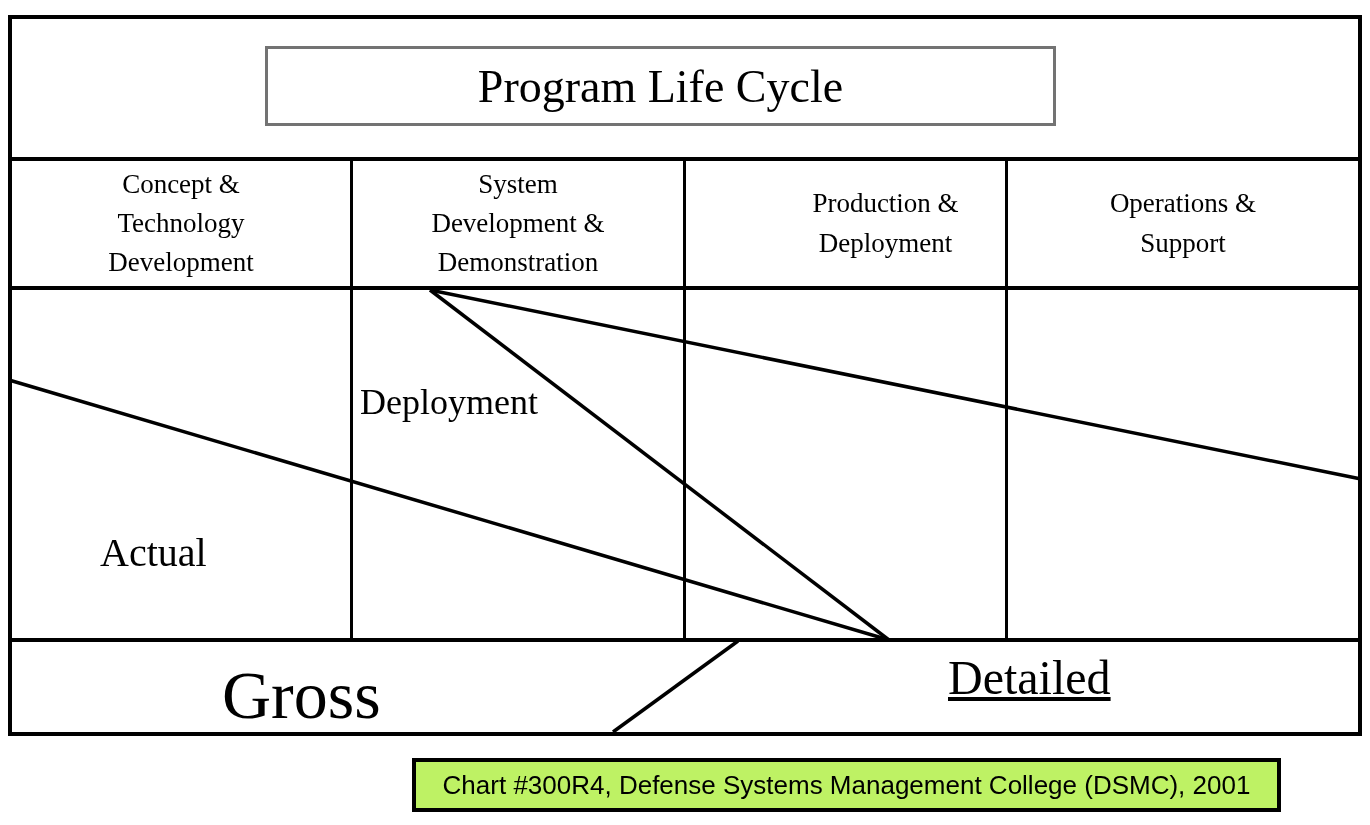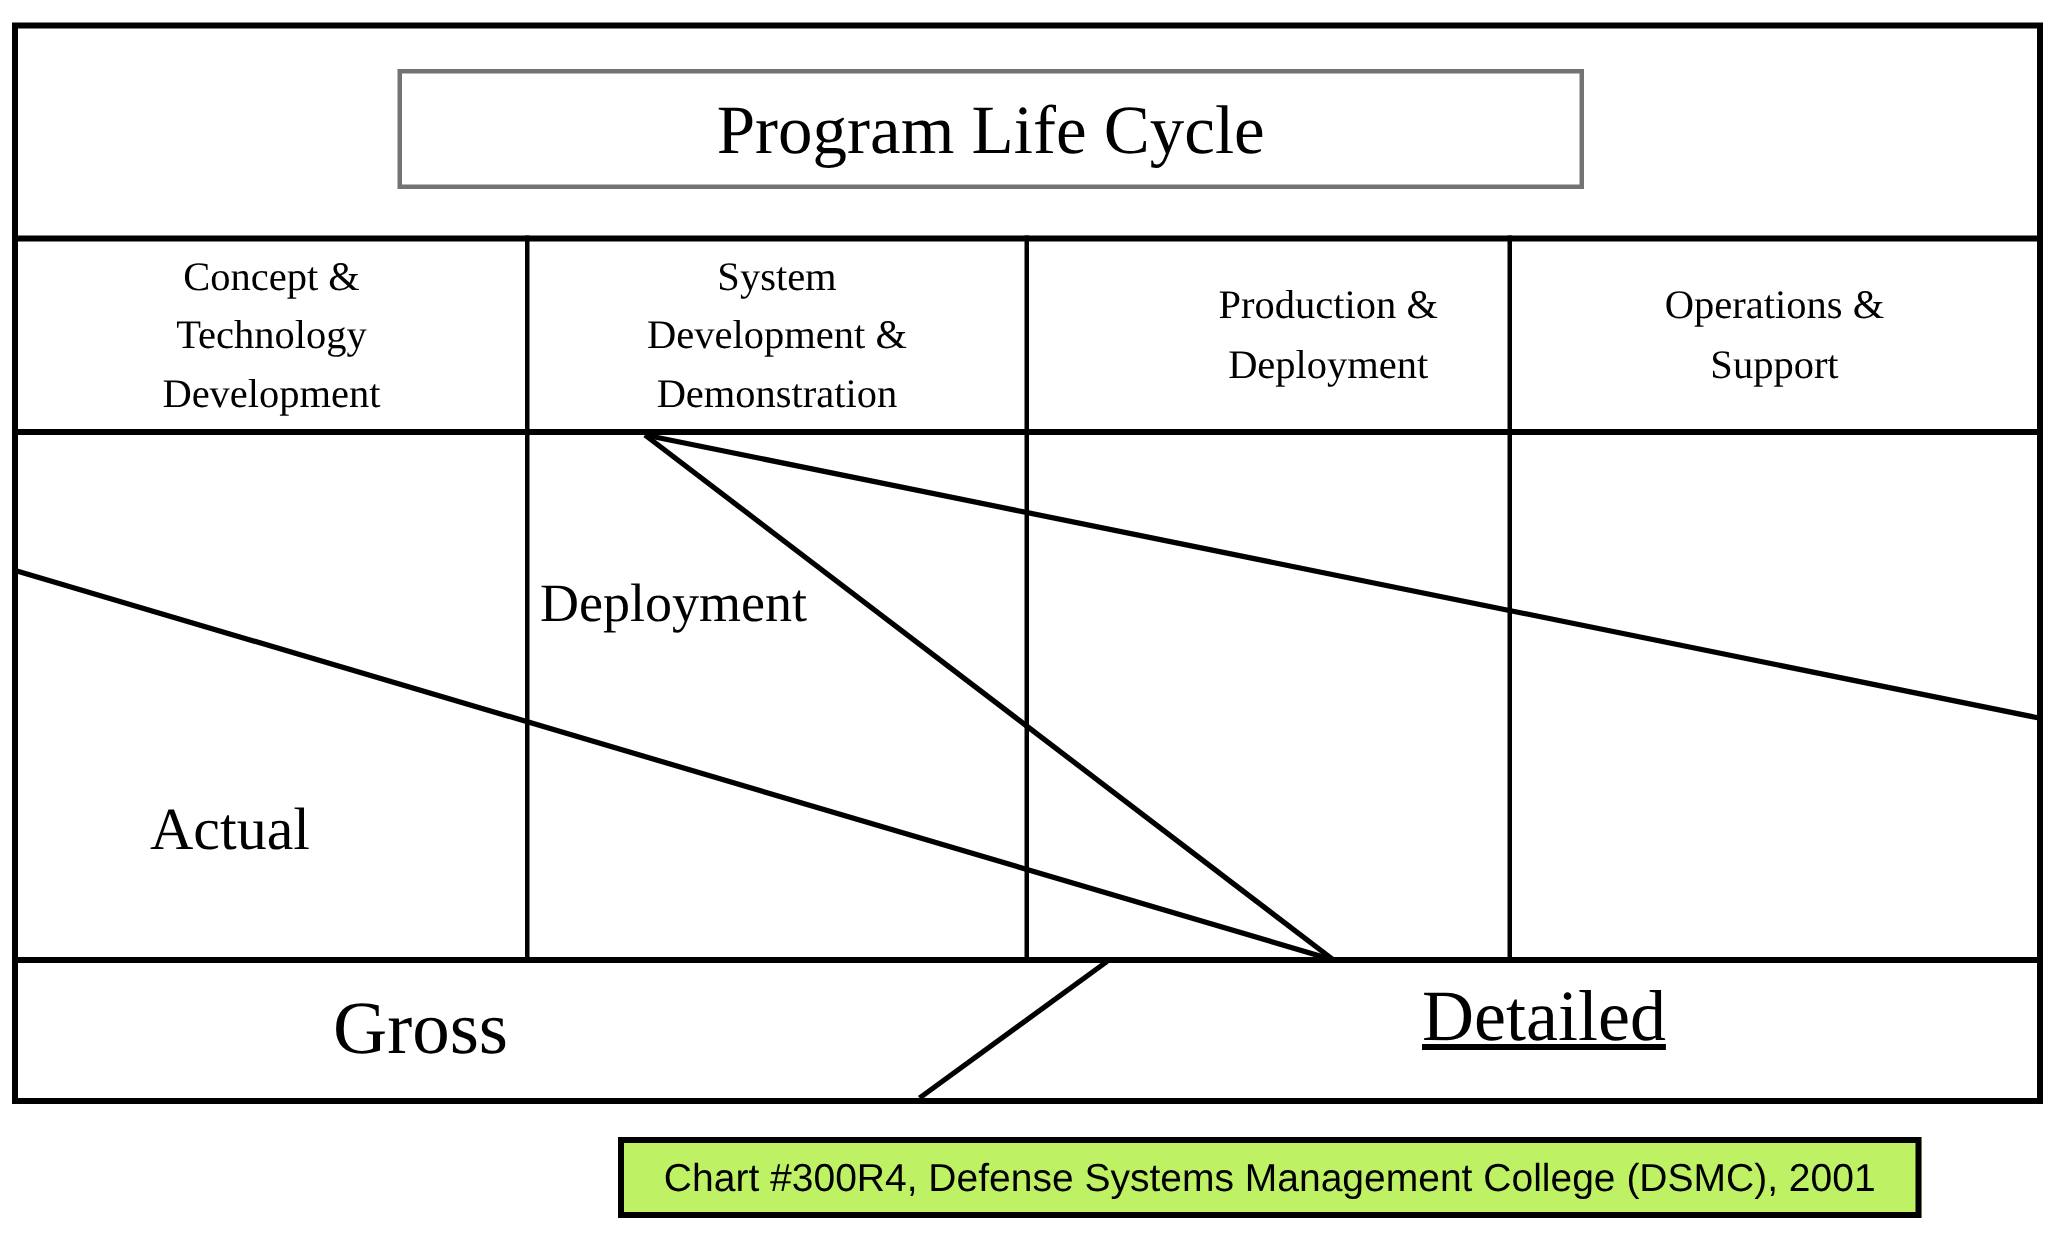--- a/index.html
+++ b/index.html
@@ -44,21 +44,21 @@
   #phase-cell-4 { left: 1008px; width: 350px; }
   #svg-lines { left: 0; top: 0; width: 1370px; height: 825px; }
   #label-parametric { left: 360px; top: 381px; font-size: 36px; }
   #label-analogy { left: 100px; top: 529px; font-size: 40px; }
   #label-extrapolation {
     left: 1010px; top: 324px; width: 350px;
     text-align: center; font-size: 40px; line-height: 1.22;
     white-space: pre-line;
   }
   #label-engineering { left: 831px; top: 489px; font-size: 40px; }
-  #label-gross { left: 222px; top: 656px; font-size: 50px; }
+  #label-gross { left: 222px; top: 656px; font-size: 68px; }
   #label-detailed { left: 948px; top: 650px; font-size: 48px; text-decoration: underline; }
   #caption-box {
     left: 412px; top: 758px; width: 869px; height: 54px;
     background: #bef264; border: 4px solid #000000;
     display: flex; align-items: center; justify-content: center;
     font-family: "Liberation Sans", "DejaVu Sans", sans-serif;
     font-size: 26px;
   }
 </style>
 </head>

